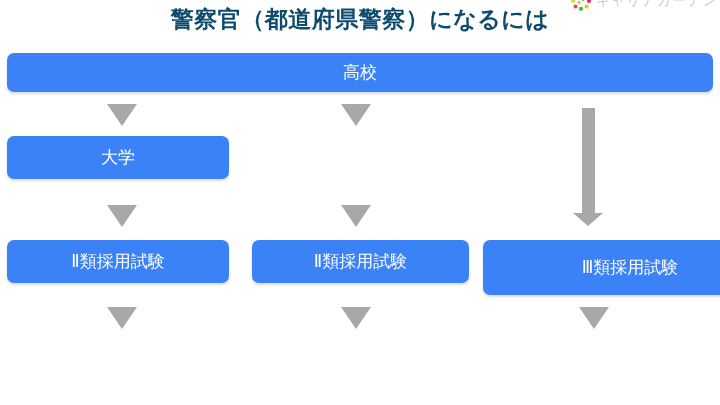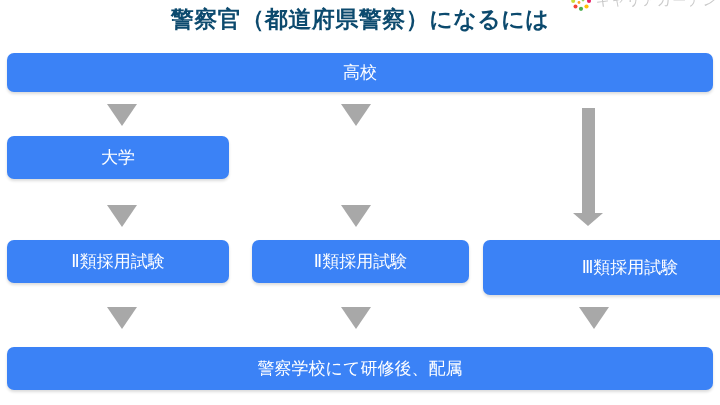--- a/index.html
+++ b/index.html
@@ -88,15 +88,14 @@
   <div class="tri" id="tri-b2"></div>
 
   <div class="box" id="box-exam1">Ⅱ類採用試験</div>
   <div class="box" id="box-exam2">Ⅱ類採用試験</div>
   <div class="box" id="box-exam3">Ⅲ類採用試験</div>
 
   <div class="tri" id="tri-c1"></div>
   <div class="tri" id="tri-c2"></div>
   <div class="tri" id="tri-c3"></div>
 
-  <div class="box" id="box-final">警察学校にて研修後、配属</div>
 
 </div>
 
 </body></html>

